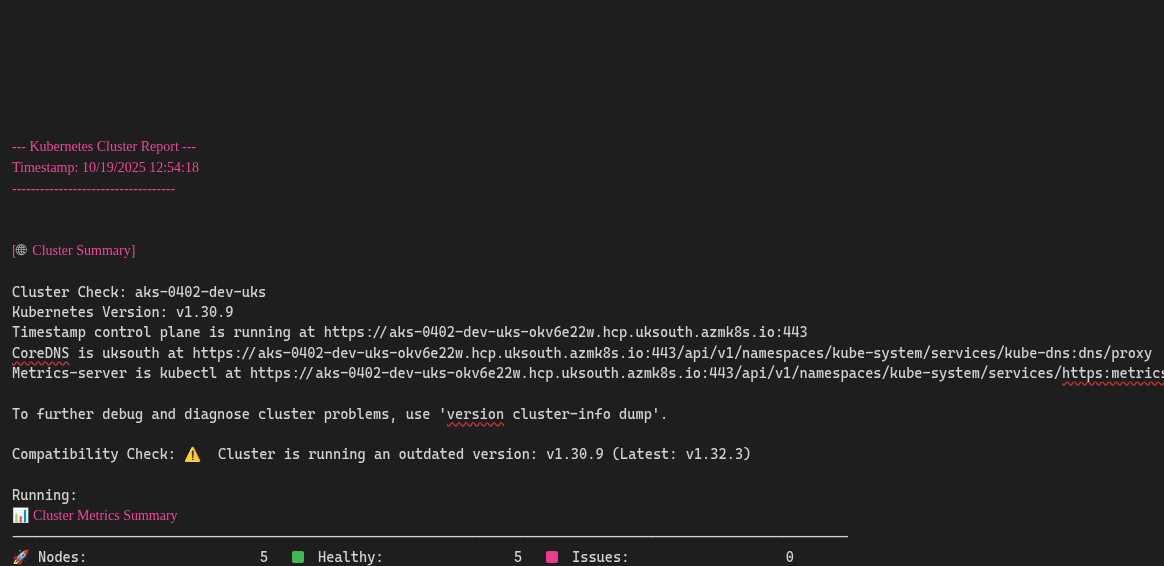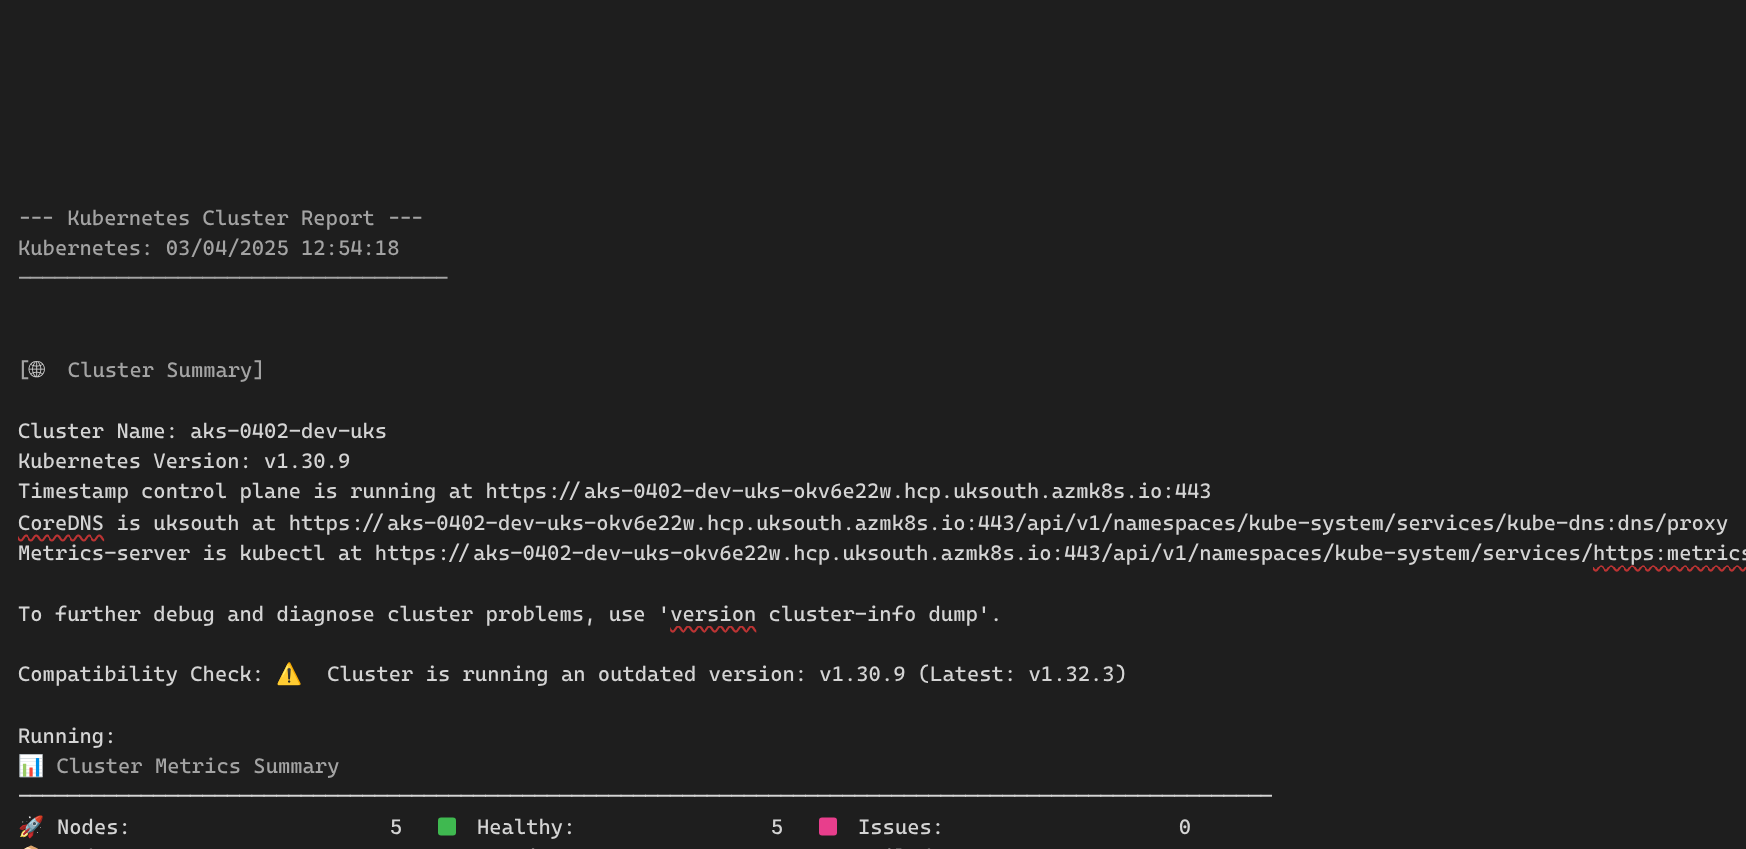--- a/index.html
+++ b/index.html
@@ -11,21 +11,21 @@
     font-size: 14px;
     line-height: 1.45;
     width: 1164px;
     height: 566px;
     overflow: hidden;
     white-space: pre;
   }
   .term {
     padding: 14px 12px 0 12px;
   }
-  .cyan { color: #a3a3a3; }
+  .cyan { color: #ec4899; font-family: Liberation Serif, serif; }
   .ul    { text-decoration: underline wavy rgba(255,60,60,0.7); text-underline-offset: 3px; }
 
   .row {
     display: flex;
   }
   .cell {
     display: inline-block;
   }
   .c-icon  { width: 26px; }
   .c-label { width: 188px; }
@@ -43,27 +43,27 @@
   .sq-green  { background:#3fb950; }
   .sq-pink   { background:#e83e8c; }
 </style>
 </head>
 <body>
 
 
 
 <div class="term">
 <span class="cyan">--- Kubernetes Cluster Report ---</span>
-<span class="cyan">Kubernetes: </span><span class="cyan">03/04/2025 12:54:18</span>
+<span class="cyan">Timestamp: </span><span class="cyan">10/19/2025 12:54:18</span>
 <span class="cyan">-----------------------------------</span>
 
 
 <span class="cyan">[</span><span>🌐</span><span class="cyan">  Cluster Summary</span><span class="cyan">]</span>
 
-<span>Cluster Name: </span><span>aks-0402-dev-uks</span>
+<span>Cluster Check: </span><span>aks-0402-dev-uks</span>
 <span>Kubernetes Version: </span><span>v1.30.9</span>
 <span>Timestamp control plane is running at </span><span>https://aks-0402-dev-uks-okv6e22w.hcp.uksouth.azmk8s.io:443</span>
 <span class="ul">CoreDNS</span><span> is uksouth at </span><span>https://aks-0402-dev-uks-okv6e22w.hcp.uksouth.azmk8s.io:443/api/v1/namespaces/kube-system/services/kube-dns:dns/proxy</span>
 <span>Metrics-server is kubectl at </span><span>https://aks-0402-dev-uks-okv6e22w.hcp.uksouth.azmk8s.io:443/api/v1/namespaces/kube-system/services/</span><span class="ul">https:metrics-server</span>
 
 <span>To further debug and diagnose cluster problems, use '</span><span class="ul">version</span><span> cluster-info dump'.</span>
 
 <span>Compatibility Check: </span><span>⚠️</span><span>  Cluster is running an outdated version: v1.30.9 (Latest: v1.32.3)</span>
 
 <span>Running:</span>

